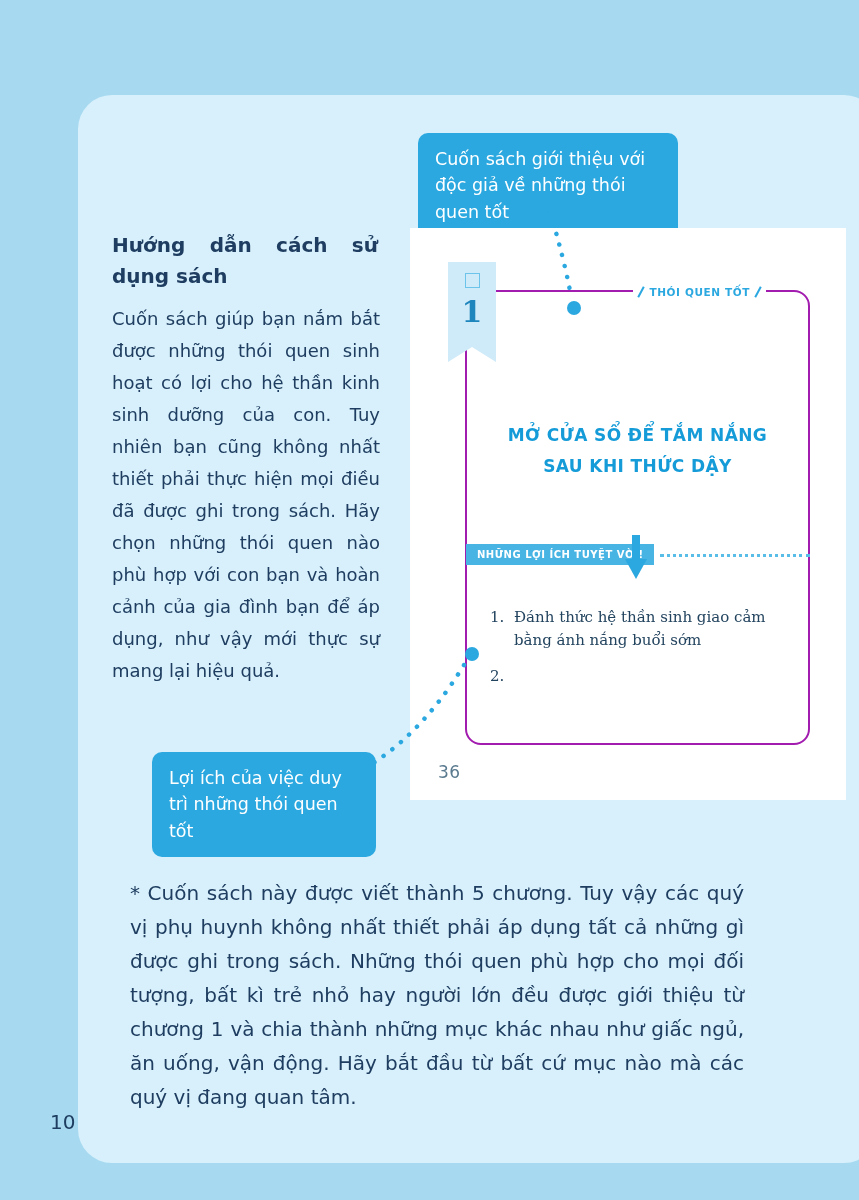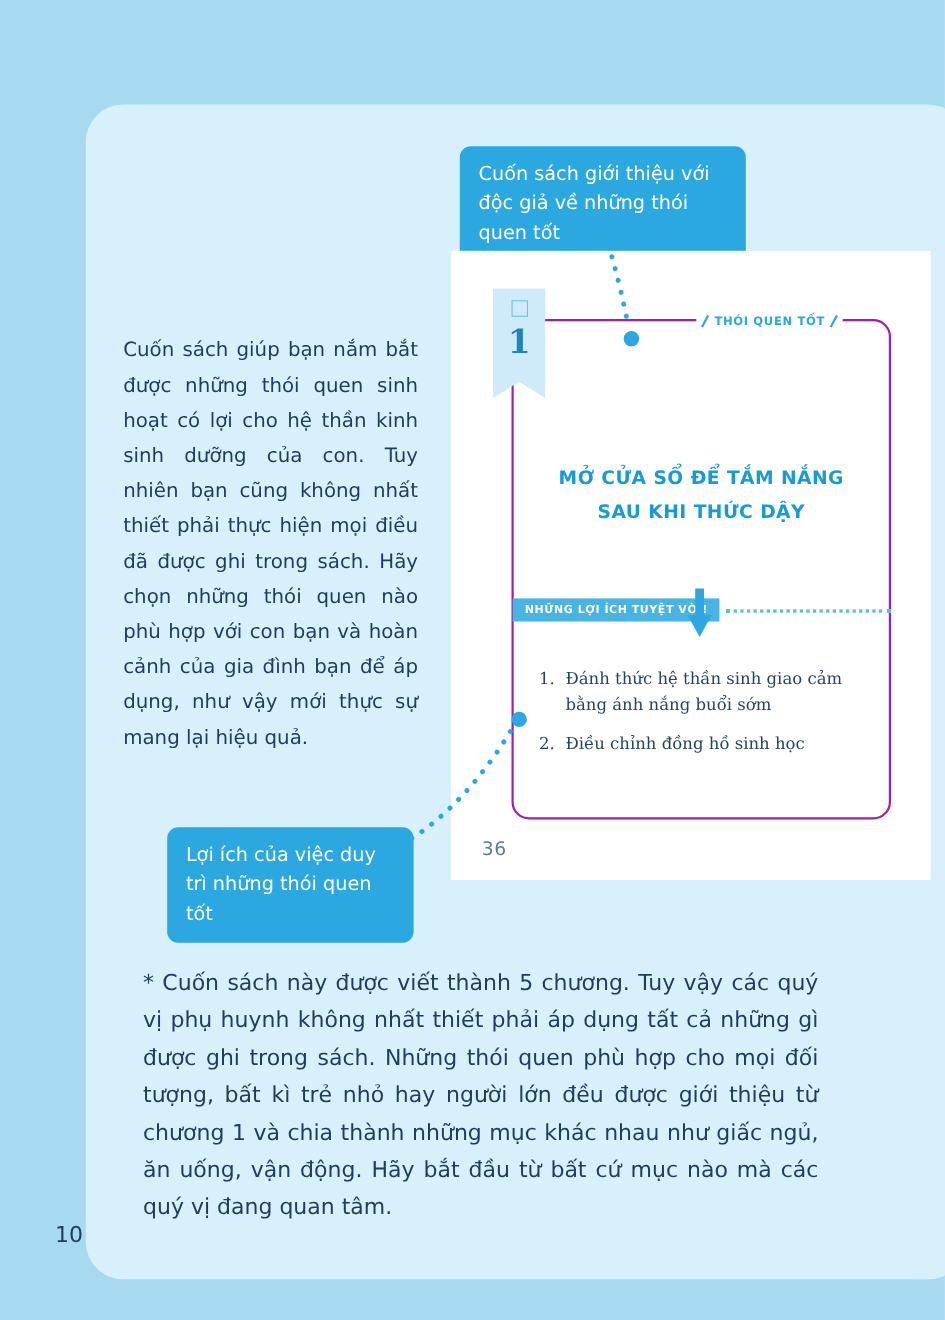--- a/index.html
+++ b/index.html
@@ -117,20 +117,21 @@
 <body>
 
 <div class="screen">
 
   <div class="card"></div>
 
   <div class="callout top">
     <span>Cuốn sách giới thiệu với độc giả về những thói quen tốt</span>
   </div>
 
+  <div class="left-heading">Hướng dẫn cách sử dụng sách</div>
   <div class="left-body">Cuốn sách giúp bạn nắm bắt được những thói quen sinh hoạt có lợi cho hệ thần kinh sinh dưỡng của con. Tuy nhiên bạn cũng không nhất thiết phải thực hiện mọi điều đã được ghi trong sách. Hãy chọn những thói quen nào phù hợp với con bạn và hoàn cảnh của gia đình bạn để áp dụng, như vậy mới thực sự mang lại hiệu quả.</div>
 
   <div class="book-page">
     <div class="inner-box">
       <div class="habit-label">
         <span class="slash"></span>
         <span>THÓI QUEN TỐT</span>
         <span class="slash"></span>
       </div>
     </div>
@@ -157,21 +158,20 @@
       </svg>
     </div>
 
     <div class="benefit-list">
       <div class="benefit-item">
         <span class="n">1.</span>
         <span>Đánh thức hệ thần sinh giao cảm bằng ánh nắng buổi sớm</span>
       </div>
       <div class="benefit-item">
         <span class="n">2.</span>
-        <span>Điều chỉnh đồng hồ sinh học</span>
       </div>
     </div>
 
     <div class="mock-pageno">36</div>
   </div>
 
   <div class="callout bottom">
     <span>Lợi ích của việc duy trì những thói quen tốt</span>
   </div>
 

